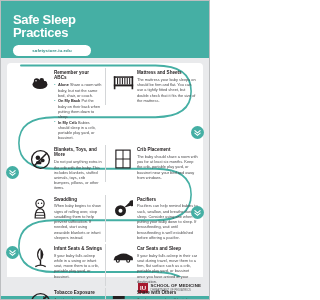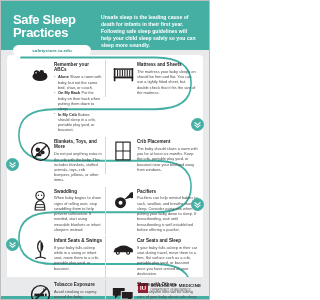--- a/index.html
+++ b/index.html
@@ -14,26 +14,26 @@
     width: 210px; height: 300px;
     background: #e9eaec;
     box-sizing: border-box;
     border: 1px solid #bcbec0;
     overflow: hidden;
   }
 
   
   .header {
     position: relative;
-    height: 49px;
+    height: 57px;
     background: #45afa4;
     box-sizing: border-box;
     padding: 6px 8px 0 8px;
     display: flex;
-    flex-direction: row;
+    flex-direction: column;
     align-items: flex-start;
   }
   .header-left {
     width: 88px;
     padding-left: 4px;
     padding-top: 6px;
     flex: 0 0 auto;
   }
   .title {
     color: #ffffff;

